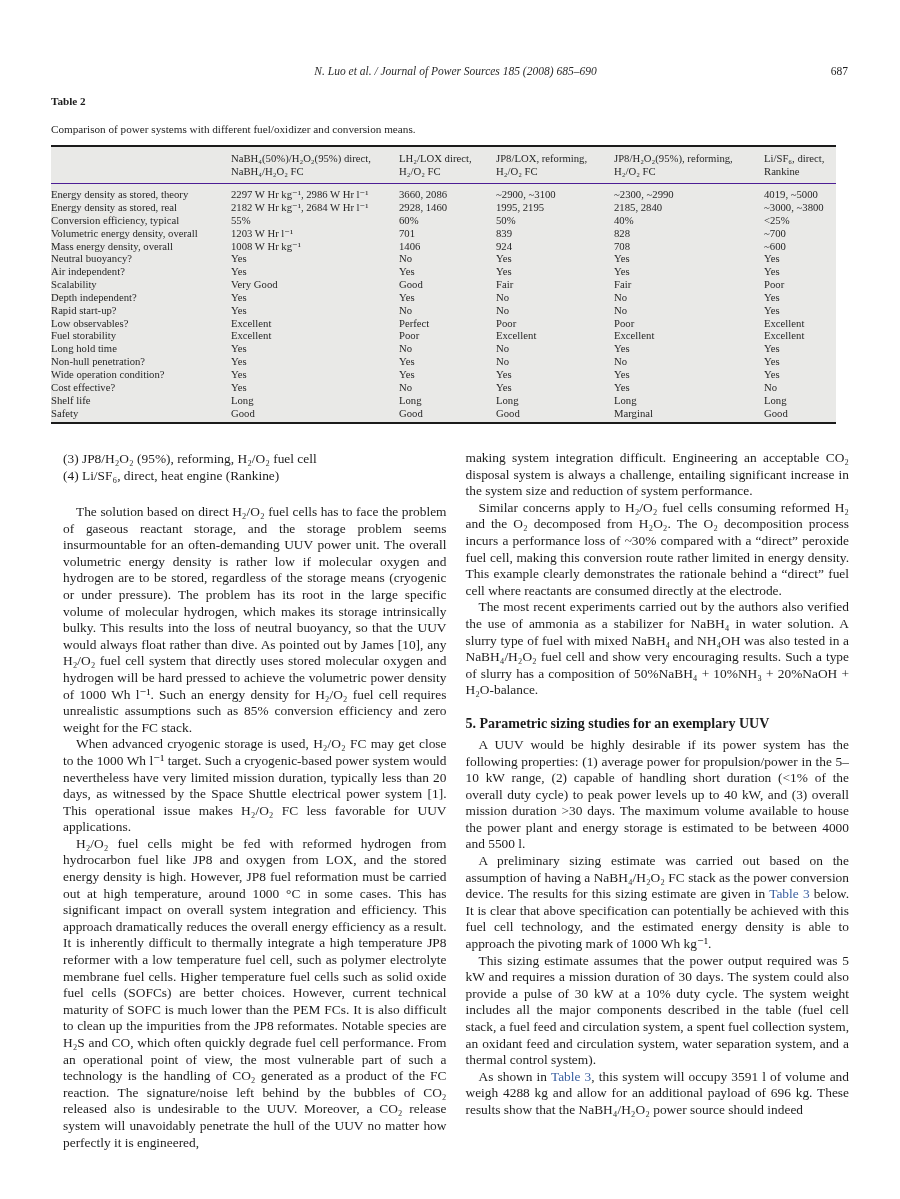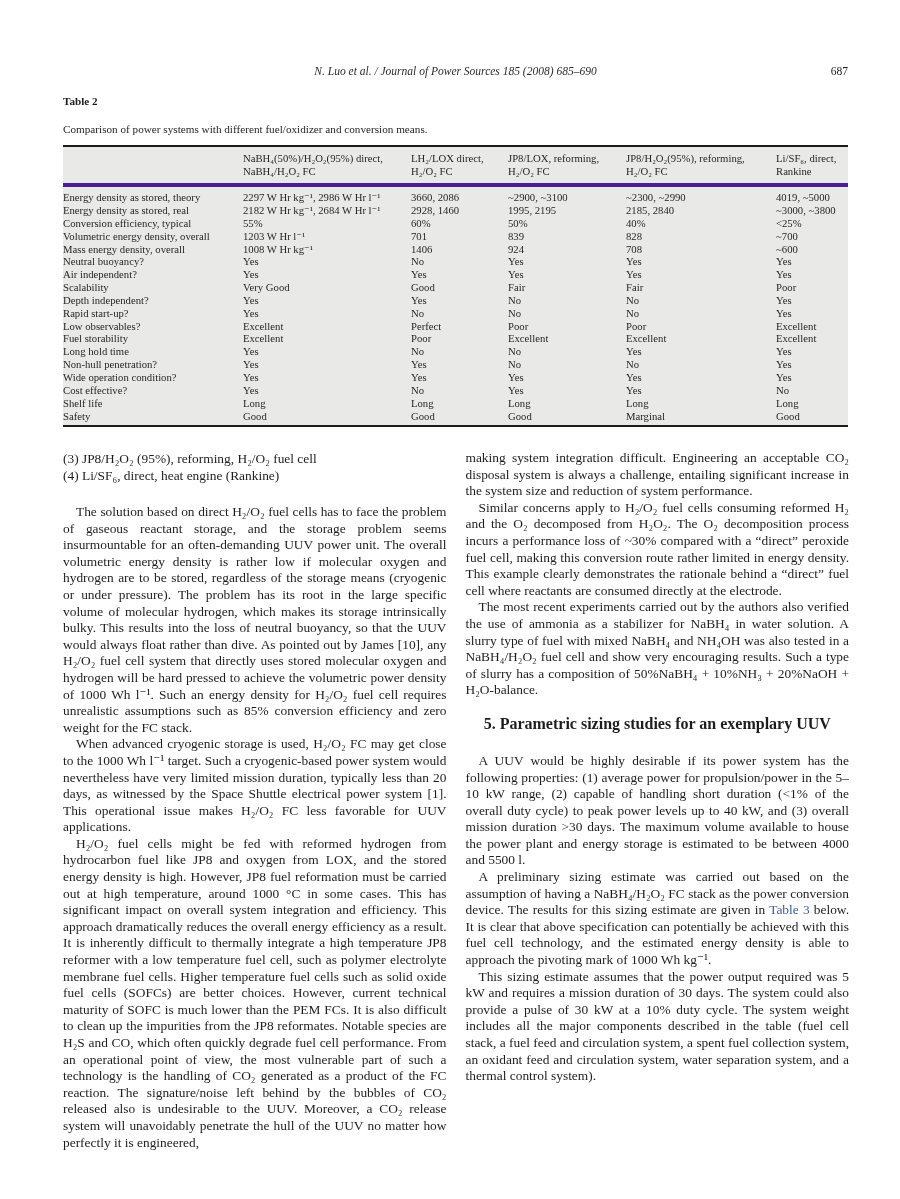--- a/index.html
+++ b/index.html
@@ -15,40 +15,40 @@
   .running-header {
     position:absolute; top:64px; left:63px; width:785px;
     font-size:11.5px; line-height:14px; text-align:center;
     font-style:italic; color:#2b2b2b;
   }
   .page-num {
     position:absolute; right:0; top:0; font-style:normal; color:#1d1d1d;
   }
 
   
-  .table-block { position:absolute; top:95px; left:63px; width:785px; }
+  .table-block { position:absolute; top:95px; left:51px; width:785px; }
   .table-label { font-weight:bold; font-size:11.2px; line-height:13px; }
   .table-caption { font-size:11.2px; line-height:13px; margin-top:15px; }
 
   table.cmp {
     margin-top:9px; width:785px; border-collapse:collapse; table-layout:fixed;
     background:var(--tablebg,#e9e9e7);
     border-top:2px solid #1b1b1b; border-bottom:2px solid #1b1b1b;
     font-size:10.7px; color:#262626;
   }
   table.cmp col.c-label { width:180px; }
   table.cmp col.c1 { width:168px; }
   table.cmp col.c2 { width:97px; }
   table.cmp col.c3 { width:118px; }
   table.cmp col.c4 { width:150px; }
   table.cmp col.c5 { width:72px; }
   table.cmp thead th {
     text-align:left; font-weight:normal; vertical-align:top;
     padding:5px 8px 6px 0; line-height:12.6px;
-    border-bottom:4px solid #4c1d95;
+    border-bottom:1px solid #4c1d95;
   }
   table.cmp tbody th, table.cmp tbody td {
     text-align:left; font-weight:normal; vertical-align:top;
     padding:0 8px 0 0; line-height:12.85px; white-space:nowrap; overflow:hidden;
   }
   table.cmp tbody tr:first-child th, table.cmp tbody tr:first-child td { padding-top:4px; }
   table.cmp tbody tr:last-child th, table.cmp tbody tr:last-child td { padding-bottom:3px; }
 
   
   .columns {
@@ -58,21 +58,21 @@
   .col { width:385px; }
   .list { margin:0 0 20px 0; padding:0; list-style:none; font-size:13.4px; line-height:17px; }
   .list li { margin:0; }
   .para {
     margin:0; font-size:13.4px; line-height:16.6px;
     text-align:justify; text-justify:inter-word;
   }
   .para.indent { text-indent:13px; }
   .ref-link { color:var(--link,#3a5fa0); cursor:pointer; }
   .section-heading {
-    margin:16px 0 21px 0; font-size:16px; line-height:17px; font-weight:bold;text-align:center;
+    margin:16px 0 5px 0; font-size:14px; line-height:17px; font-weight:bold;
   }
 </style>
 </head>
 <body>
 
 <div class="page">
 
   <div class="running-header">
     <span>N. Luo et al. / Journal of Power Sources 185 (2008) 685–690</span>
     <span class="page-num">687</span>
@@ -265,17 +265,18 @@
       <div id="right-paras">
           <p class="para"><span>making system integration difficult. Engineering an acceptable CO₂ disposal system is always a challenge, entailing significant increase in the system size and reduction of system performance.</span></p>
           <p class="para indent"><span>Similar concerns apply to H₂/O₂ fuel cells consuming reformed H₂ and the O₂ decomposed from H₂O₂. The O₂ decomposition process incurs a performance loss of ~30% compared with a “direct” peroxide fuel cell, making this conversion route rather limited in energy density. This example clearly demonstrates the rationale behind a “direct” fuel cell where reactants are consumed directly at the electrode.</span></p>
           <p class="para indent"><span>The most recent experiments carried out by the authors also verified the use of ammonia as a stabilizer for NaBH₄ in water solution. A slurry type of fuel with mixed NaBH₄ and NH₄OH was also tested in a NaBH₄/H₂O₂ fuel cell and show very encouraging results. Such a type of slurry has a composition of 50%NaBH₄ + 10%NH₃ + 20%NaOH + H₂O-balance.</span></p>
         </div>
       <h3 class="section-heading">5.  Parametric sizing studies for an exemplary UUV</h3>
       <div id="right-paras-after">
           <p class="para indent"><span>A UUV would be highly desirable if its power system has the following properties: (1) average power for propulsion/power in the 5–10 kW range, (2) capable of handling short duration (&lt;1% of the overall duty cycle) to peak power levels up to 40 kW, and (3) overall mission duration &gt;30 days. The maximum volume available to house the power plant and energy storage is estimated to be between 4000 and 5500 l.</span></p>
           <p class="para indent"><span>A preliminary sizing estimate was carried out based on the assumption of having a NaBH₄/H₂O₂ FC stack as the power conversion device. The results for this sizing estimate are given in </span><span class="ref-link">Table 3</span><span> below. It is clear that above specification can potentially be achieved with this fuel cell technology, and the estimated energy density is able to approach the pivoting mark of 1000 Wh kg⁻¹.</span></p>
           <p class="para indent"><span>This sizing estimate assumes that the power output required was 5 kW and requires a mission duration of 30 days. The system could also provide a pulse of 30 kW at a 10% duty cycle. The system weight includes all the major components described in the table (fuel cell stack, a fuel feed and circulation system, a spent fuel collection system, an oxidant feed and circulation system, water separation system, and a thermal control system).</span></p>
+          <p class="para indent"><span>As shown in </span><span class="ref-link">Table 3</span><span>, this system will occupy 3591 l of volume and weigh 4288 kg and allow for an additional payload of 696 kg. These results show that the NaBH₄/H₂O₂ power source should indeed</span></p>
         </div>
     </div>
   </div>
 
 </div>
 
 </body></html>

